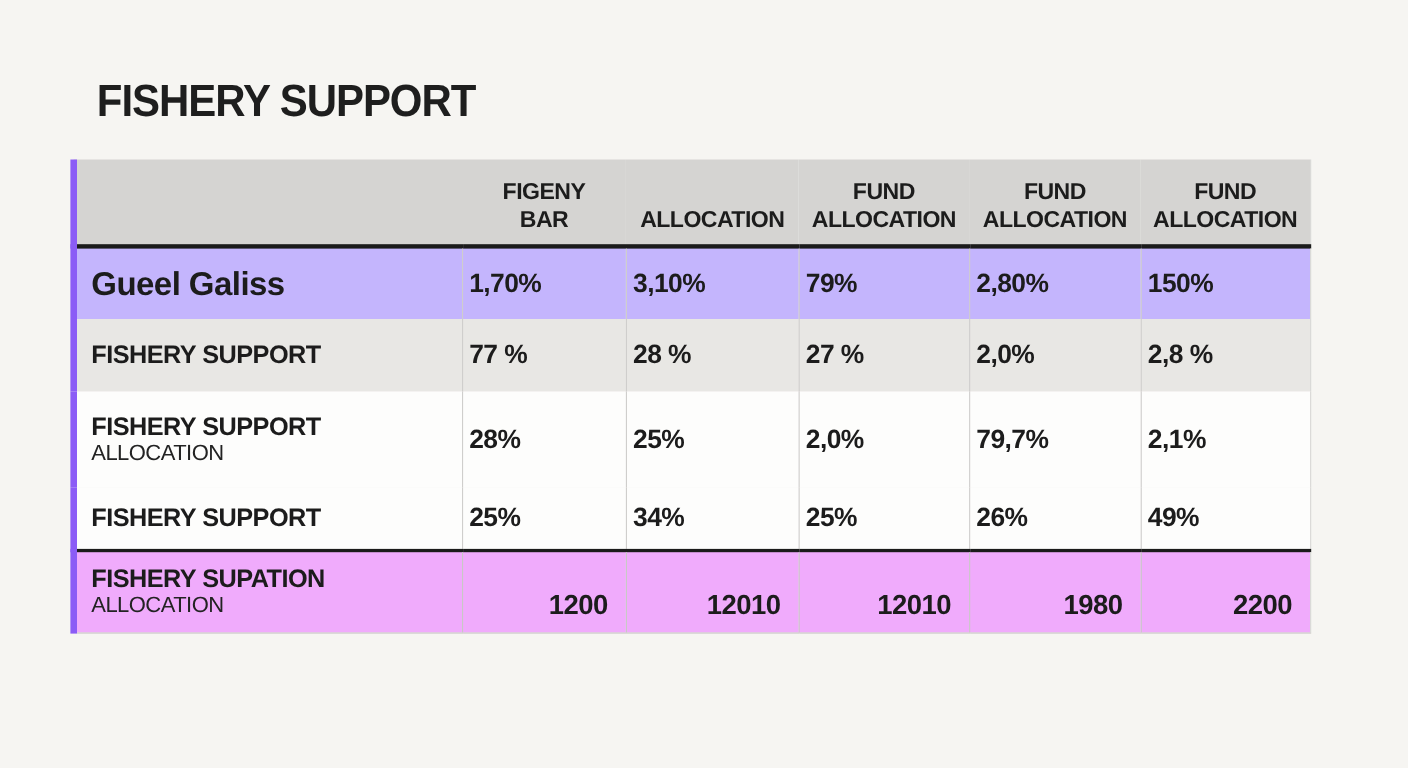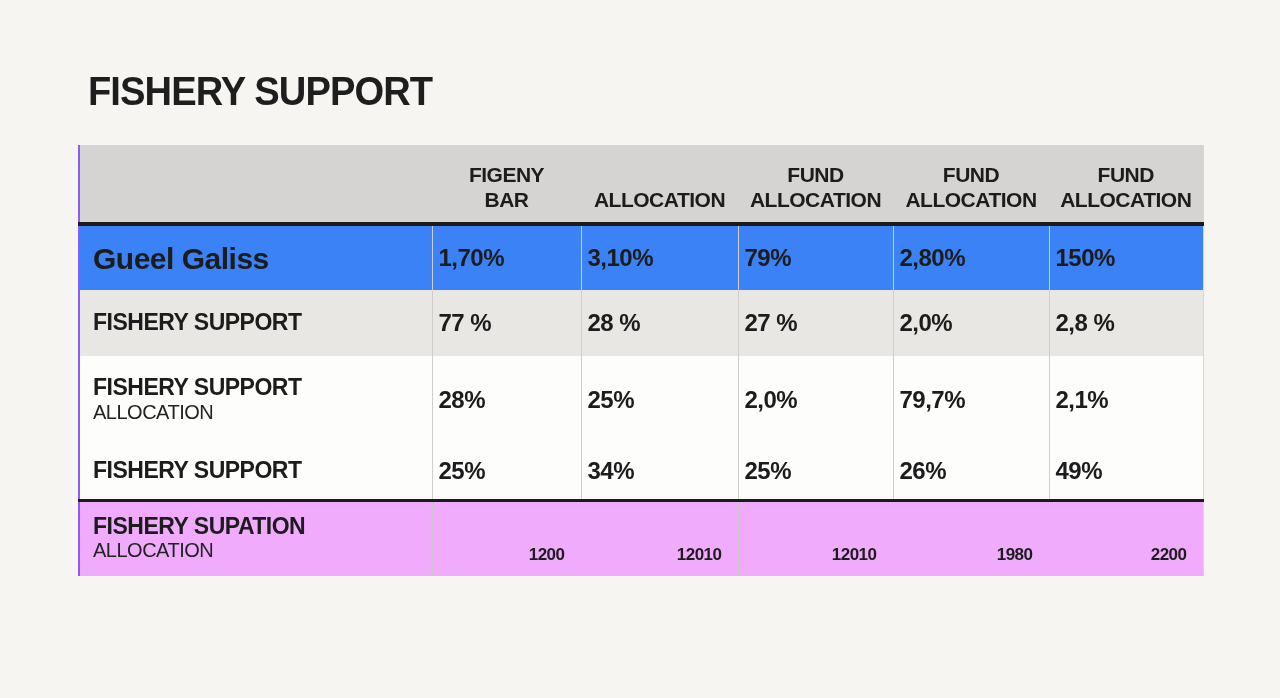--- a/index.html
+++ b/index.html
@@ -16,25 +16,25 @@
     left: 88px; top: 68px;
     font-size: 41px;
     font-weight: 800;
     letter-spacing: -1px;
     transform: scaleX(0.93);
     transform-origin: left center;
     color: #1e1e1e;
   }
   table.fishery {
     position: absolute;
-    left: 78px; top: 145px;
+    left: 64px; top: 145px;
     width: 1124px;
     border-collapse: collapse;
     table-layout: fixed;
-    border-left: 2px solid #8b5cf6;
+    border-left: 6px solid #8b5cf6;
     border-right: 1px solid #d8d7d5;
   }
   col.c-label { width: 353px; }
   col.c-v1 { width: 149px; }
   col.c-v2 { width: 157px; }
   col.c-v3 { width: 155px; }
   col.c-v4 { width: 156px; }
   col.c-v5 { width: 154px; }
 
   thead th {
@@ -56,21 +56,21 @@
     font-size: 24px;
     font-weight: 700;
     letter-spacing: -0.5px;
     padding: 4px 6px;
   }
   tbody td + td { border-left: 1px solid #cfcecc; }
   tbody td.label-cell {
     text-align: left;
     padding-left: 13px;
   }
-  tbody tr.r0 { height: 66px; background: #3b82f6; padding-left: 35px; }
+  tbody tr.r0 { height: 66px; background: #c4b5fd; padding-left: 35px; }
   tbody tr.r1 { height: 66px; background: #e8e7e4; }
   tbody tr.r2 { height: 87px; background: #fdfdfc; }
   tbody tr.r3 { height: 61px; background: #e8e7e4; }
   tbody tr.r4 { height: 57px; background: #fdfdfc; }
   tbody tr.r4 td { border-bottom: 3px solid #1b1b1b; }
   tbody tr.r5 { height: 75px; background: #f0abfc; }
   tbody tr.r5 td { border-bottom: 1px solid #c9c8c6; }
   tbody tr.r5 td + td { border-left: 1px solid #c9c8c6; }
 
   .row-label {
@@ -86,21 +86,21 @@
     font-size: 20px;
     font-weight: 400;
     line-height: 1.15;
     color: #232323;
   }
   .row-sublabel:empty { display: none; }
 
   tr.total-row td.value-cell {
     text-align: right;
     vertical-align: bottom;
-    font-size: 17px;
+    font-size: 25px;
     padding: 8px 16px 10px 6px;
   }
 </style>
 </head>
 <body>
 
 <div class="page-title">FISHERY SUPPORT</div>
 
 <table class="fishery">
   <colgroup>

